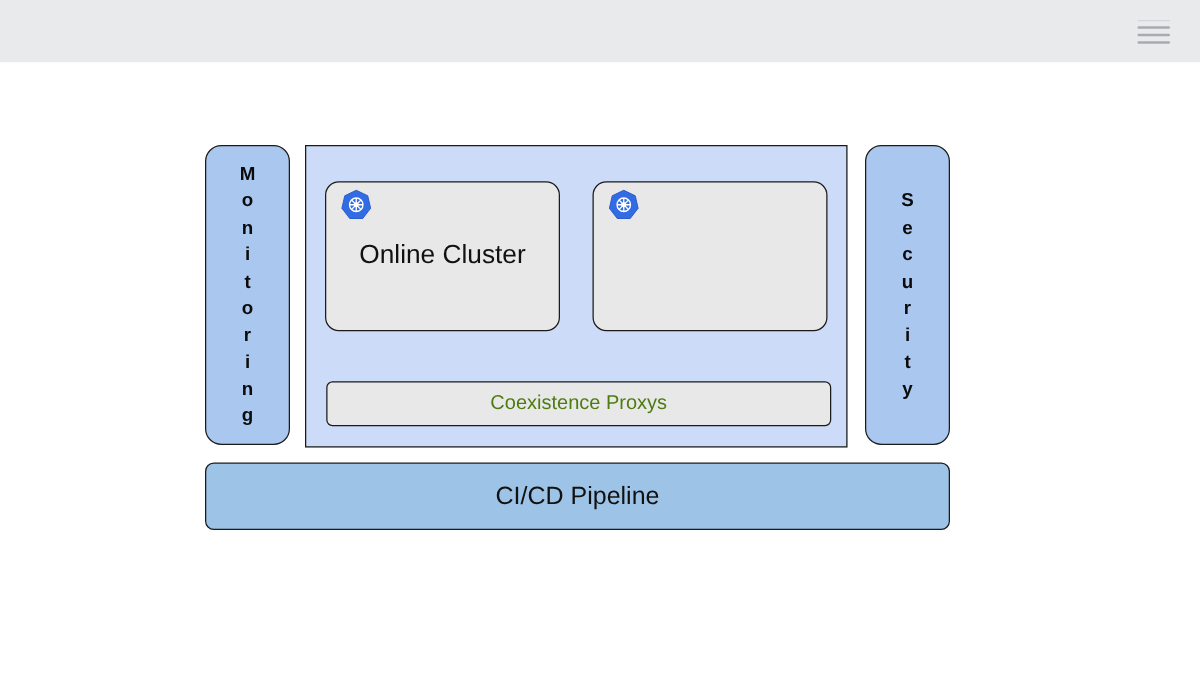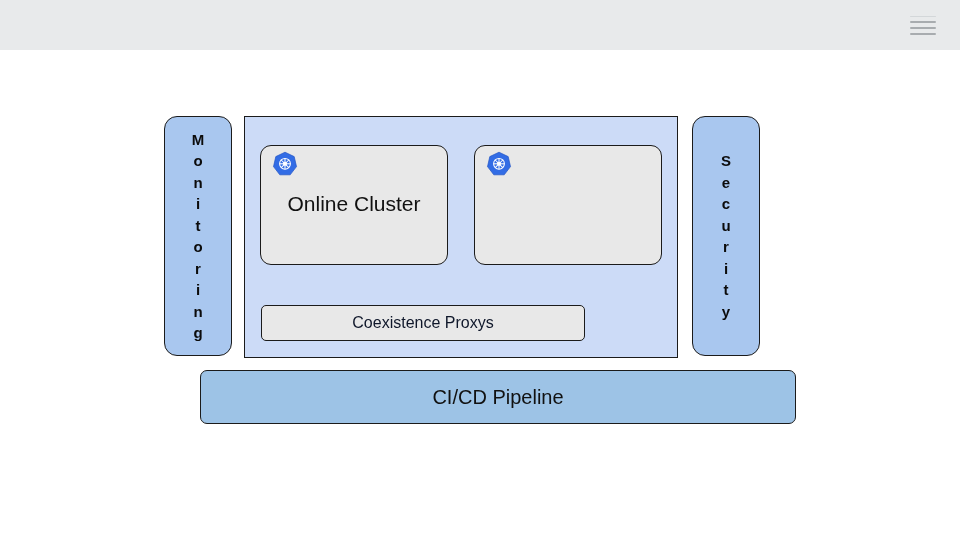--- a/index.html
+++ b/index.html
@@ -117,47 +117,46 @@
   .k8s-icon {
     position: absolute;
     left: 11px; top: 5px;
     width: 26px; height: 26px;
   }
 
   
   #proxy-bar {
     position: absolute;
     left: 16px; top: 188px;
-    width: 324px; height: 36px;
+    width: 404px; height: 36px;
     background: #e8e8e8;
     border: 1px solid #1b1b1b;
     border-radius: 5px;
     box-sizing: border-box;
     display: flex;
     align-items: center;
     justify-content: center;
     font-size: 16px;
-    color: #0f172a;
+    color: #4d7c0f;
   }
 
   
   #cicd-bar {
     position: absolute;
     left: 164px; top: 320px;
     width: 596px; height: 54px;
     background: #9dc3e6;
     border: 1px solid #1b1b1b;
     border-radius: 7px;
     box-sizing: border-box;
     display: flex;
     align-items: center;
     justify-content: center;
     font-size: 20px;
     color: #111111;
-    margin-left: 36px;
   }
 </style>
 </head>
 <body>
 
 <div id="app-header">
   <div id="menu-button">
     <div class="bar faint"></div>
     <div class="bar"></div>
     <div class="bar"></div>

